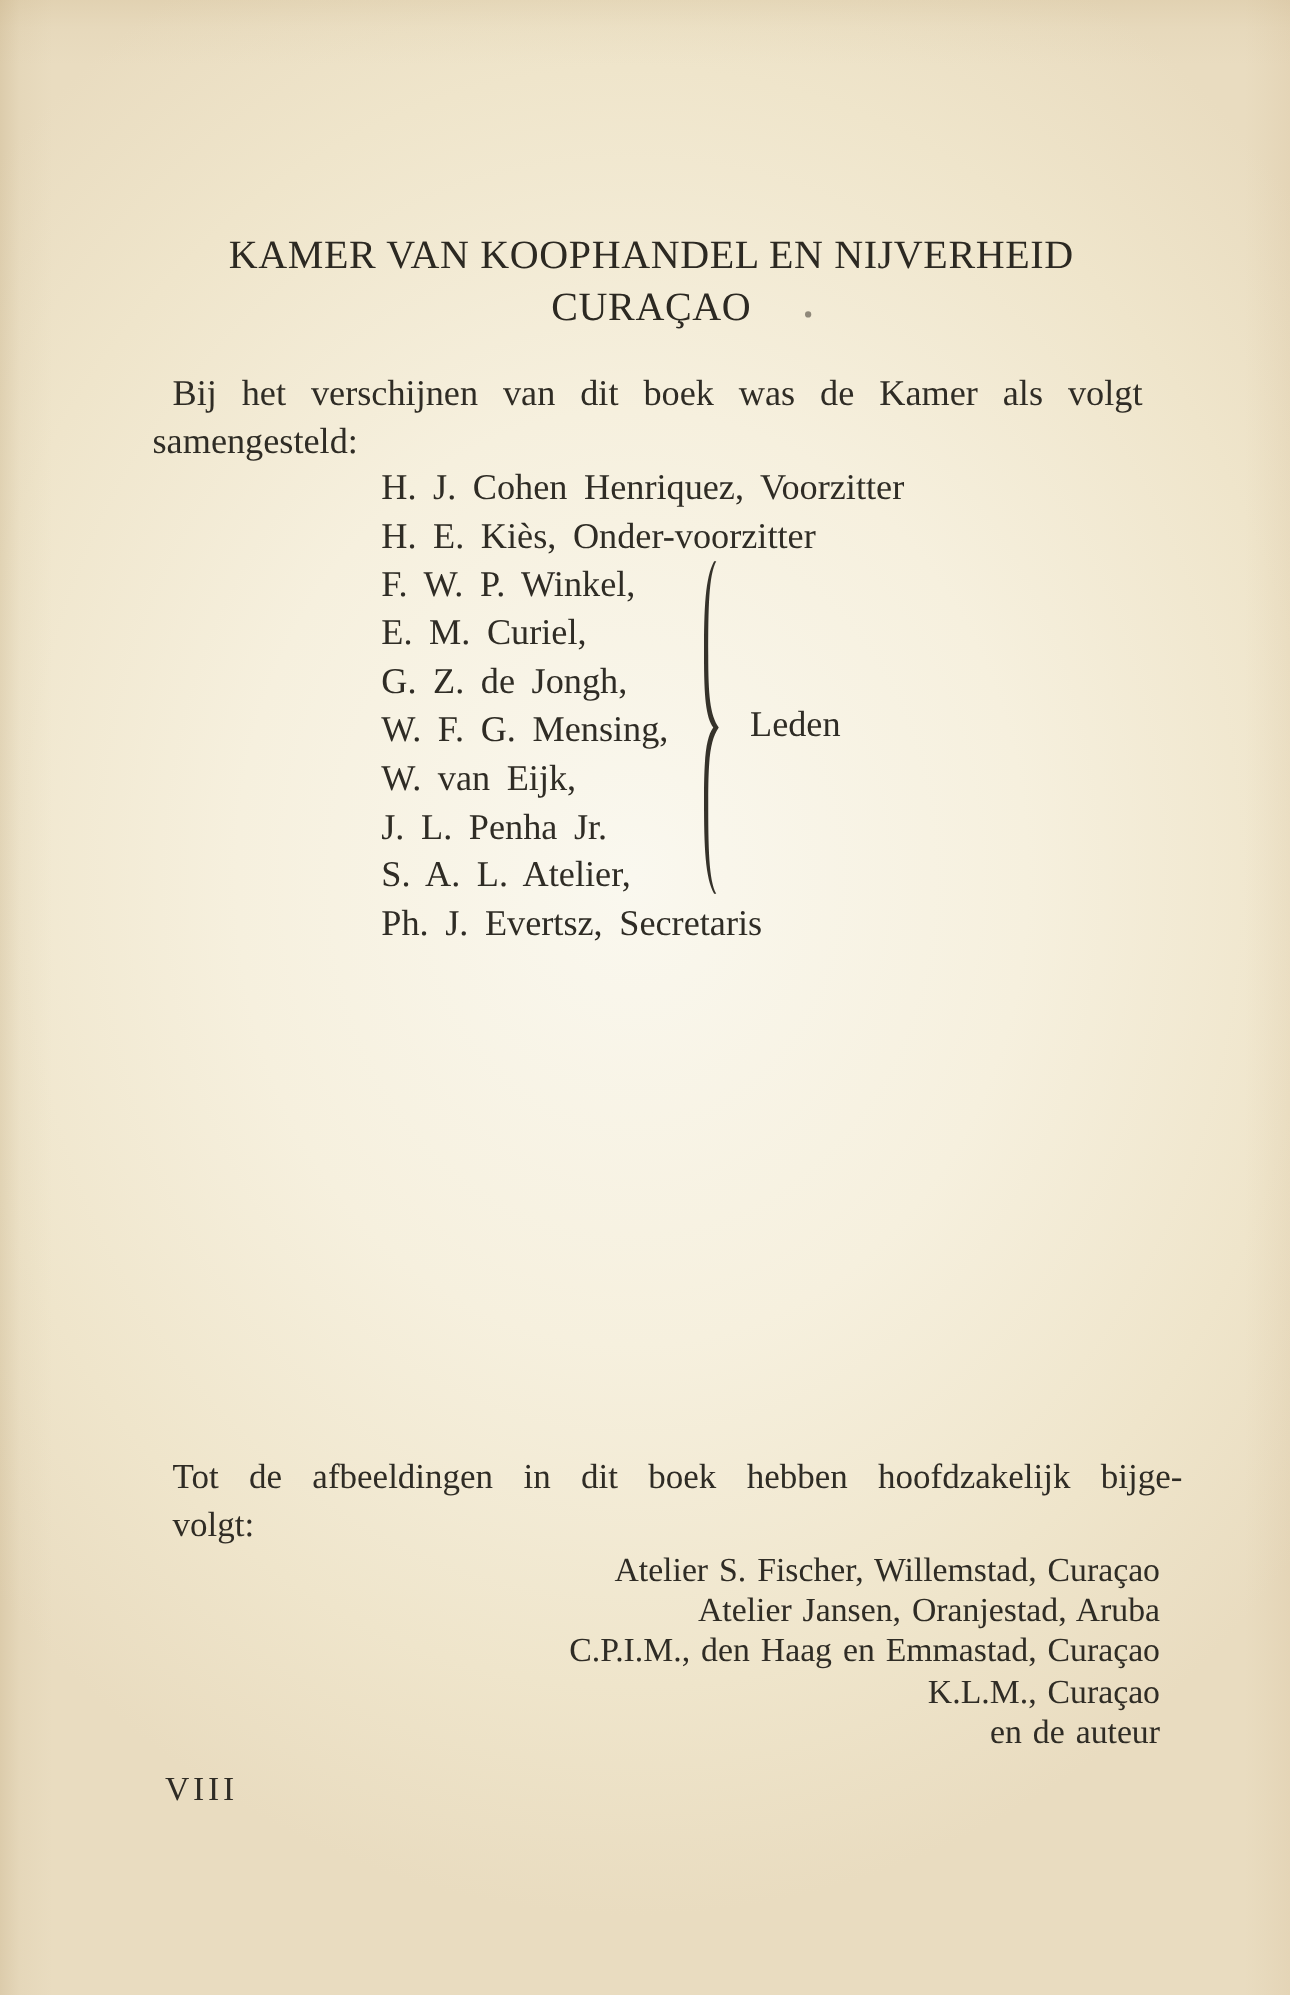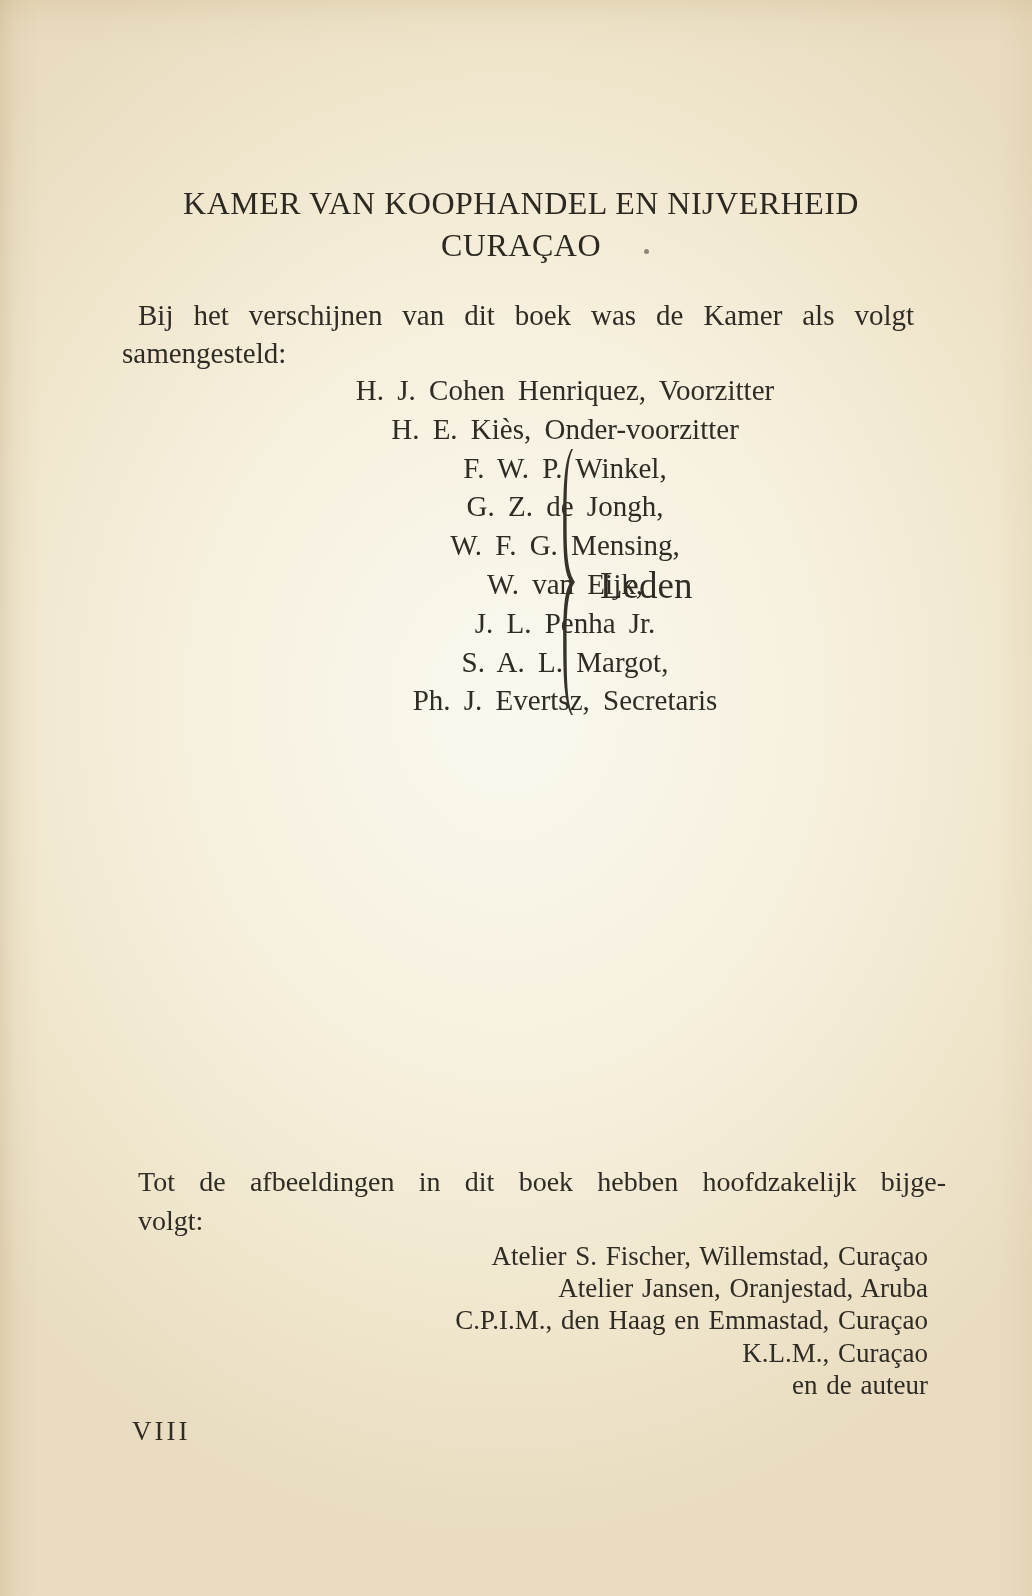--- a/index.html
+++ b/index.html
@@ -48,37 +48,36 @@
 
   .members {
     position: absolute;
     left: 305px;
     top: 371px;
     width: 520px;
     font-size: 29px;
     line-height: 38.8px;
     word-spacing: 6px;
     white-space: nowrap;
-    text-align: center;
   }
 
   .brace {
     position: absolute;
     left: 552px;
     top: 446px;
     width: 30px;
     height: 272px;
   }
   .brace path { fill: #35322a; }
 
   .brace-label {
     position: absolute;
     left: 600px;
     top: 564px;
-    font-size: 37px;
+    font-size: 29px;
   }
 
   .contrib-intro {
     position: absolute;
     left: 138px;
     top: 1163px;
     width: 808px;
     font-size: 28px;
     line-height: 38.5px;
     word-spacing: 3px;
@@ -128,25 +127,26 @@
 
   <section class="intro">
     <div class="line-justify indent">Bij het verschijnen van dit boek was de Kamer als volgt</div>
     <div>samengesteld:</div>
   </section>
 
   <section class="members">
     <div>H. J. Cohen Henriquez, Voorzitter</div>
     <div>H. E. Kiès, Onder-voorzitter</div>
     <div>F. W. P. Winkel,</div>
+    <div>E. M. Curiel,</div>
     <div>G. Z. de Jongh,</div>
     <div>W. F. G. Mensing,</div>
     <div>W. van Eijk,</div>
     <div>J. L. Penha Jr.</div>
-    <div>S. A. L. Margot,</div>
+    <div>S. A. L. Atelier,</div>
     <div>Ph. J. Evertsz, Secretaris</div>
   </section>
 
   <svg class="brace" viewBox="0 0 30 272" aria-hidden="true">
     <path d="M 21 3
              C 15 14, 14.6 40, 14.6 78
              C 14.6 110, 16 126, 23 136
              C 16 146, 14.6 162, 14.6 194
              C 14.6 232, 15 258, 21 269
              L 19.3 269

